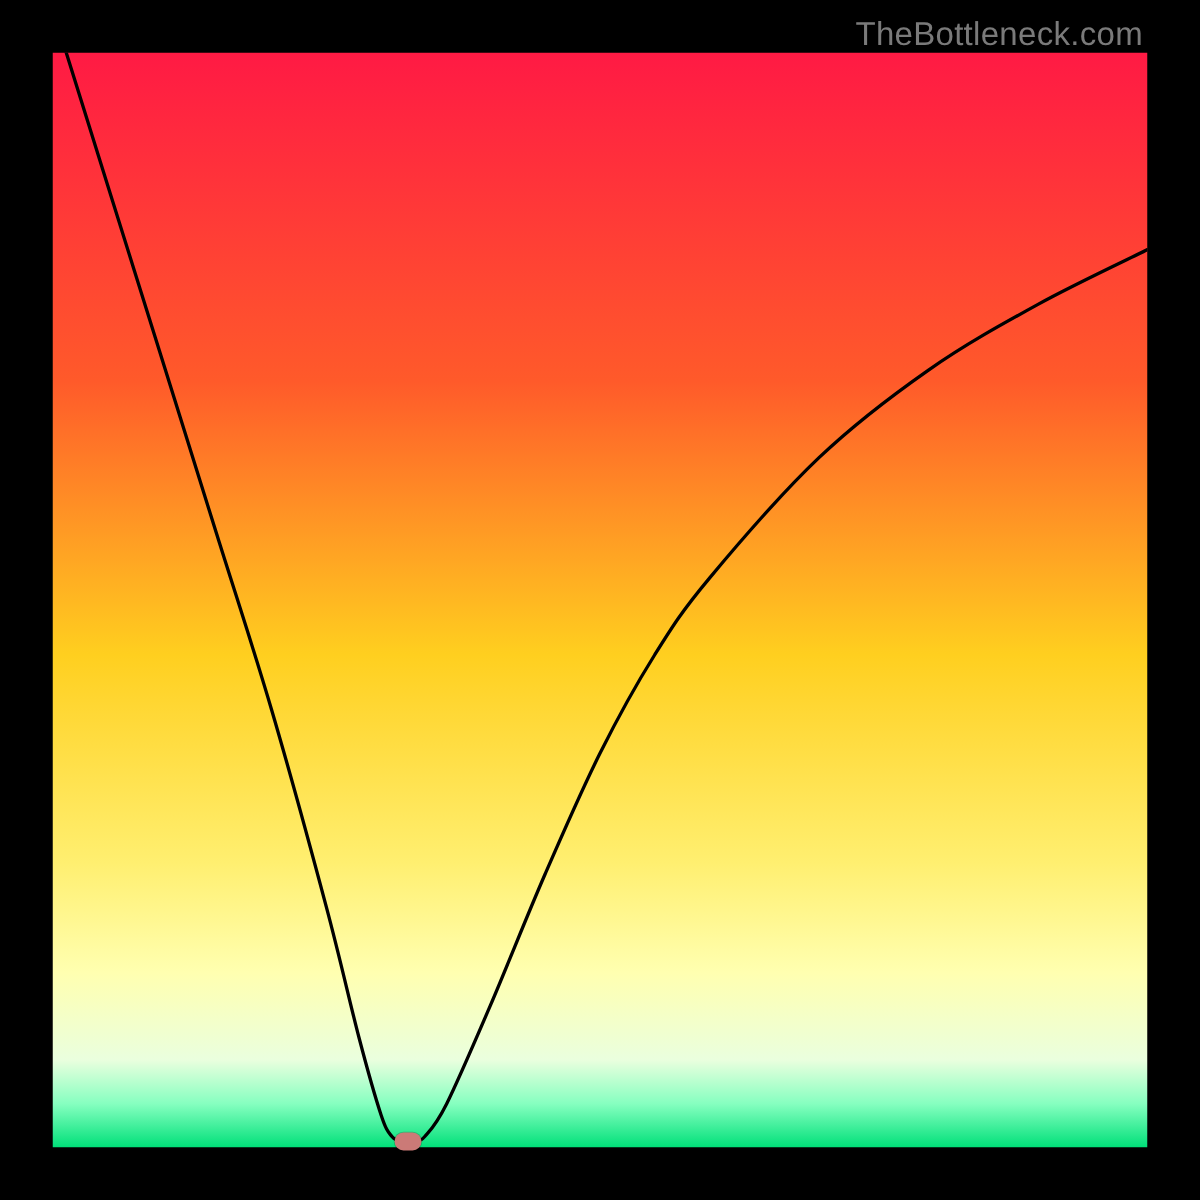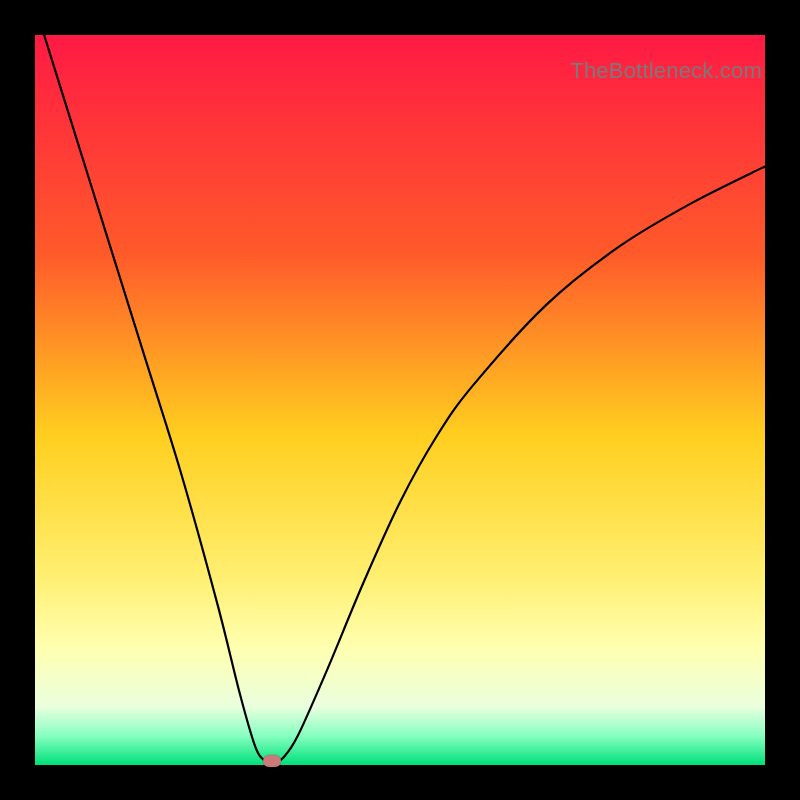--- a/index.html
+++ b/index.html
@@ -26,21 +26,20 @@
   }
   .watermark {
     position: absolute;
     right: 38px;
     top: 10px;
     color: #7a7a7a;
     font-size: 22px;
     font-weight: 500;
     letter-spacing: 0.2px;
     user-select: none;
-    margin-top: 48px;
   }
   .marker {
     position: absolute;
     width: 18px;
     height: 12px;
     background: #cb7a77;
     border-radius: 6px;
     transform: translate(-50%, -50%);
     box-shadow: 0 0 0 0.5px rgba(0,0,0,0.2);
   }

